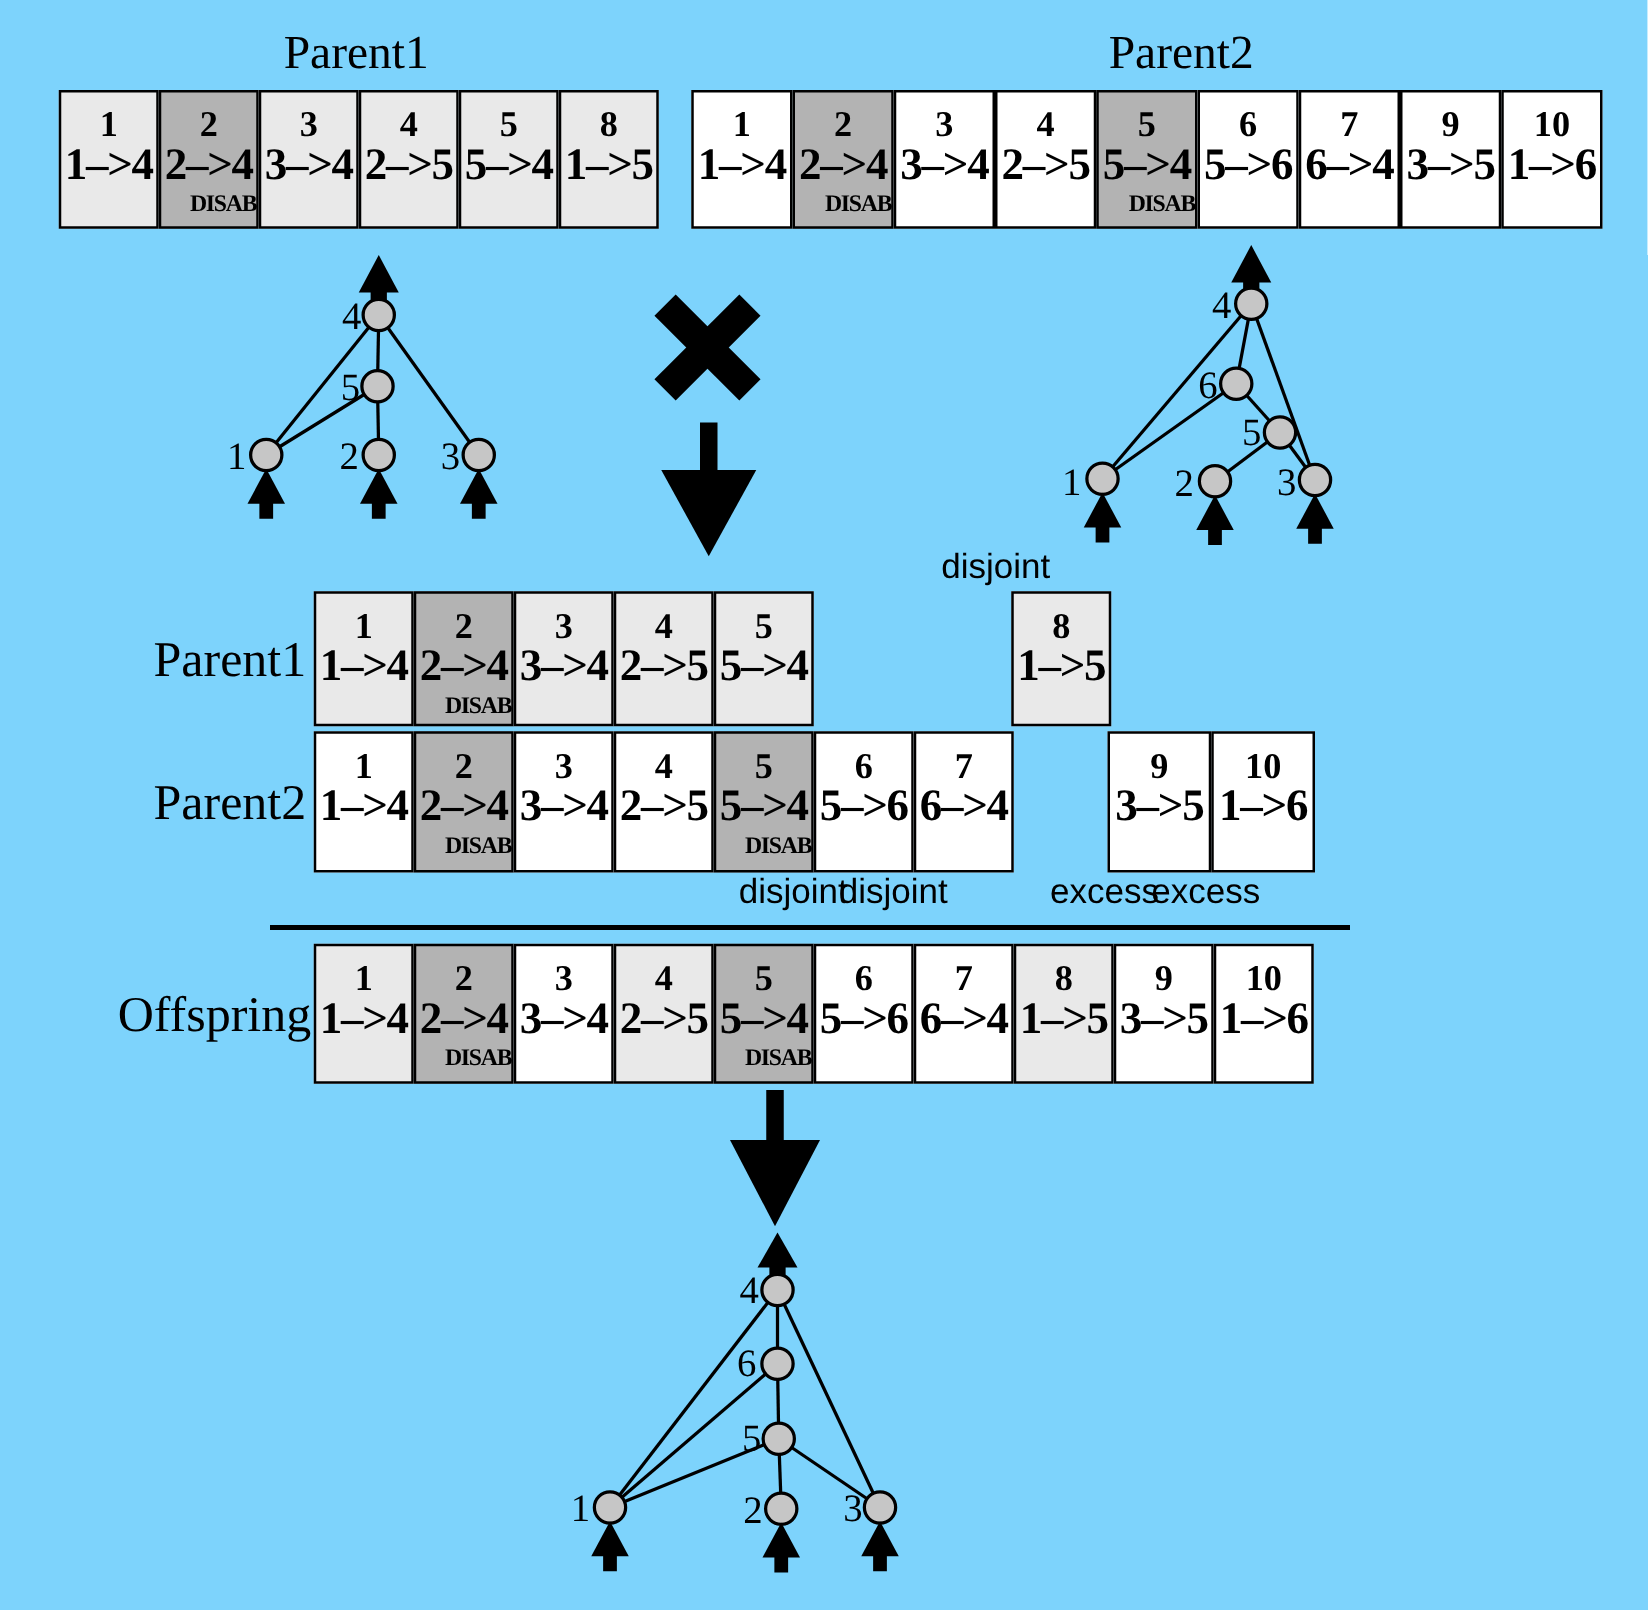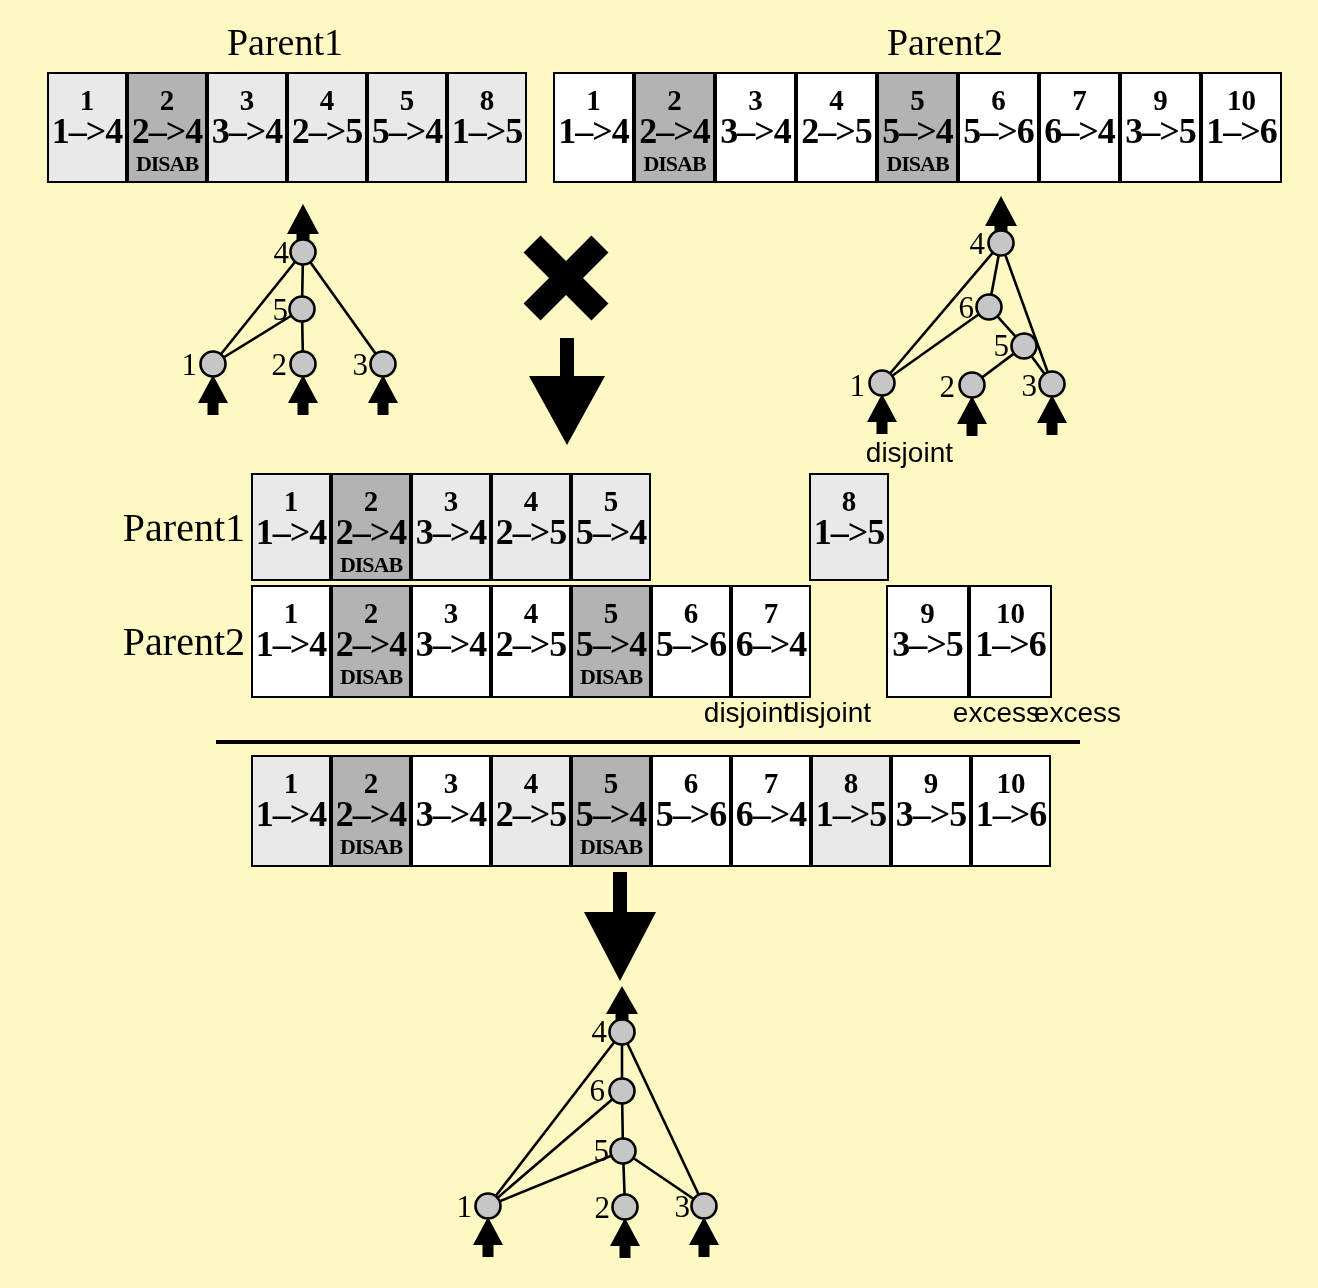--- a/index.html
+++ b/index.html
@@ -1,43 +1,43 @@
 <!DOCTYPE html>
 <html style="--light: #e9e9e9; --dark: #b3b3b3; --white: #ffffff; --node-fill: #c6c6c6; --ink: #000000;"><head>
 <meta charset="utf-8">
 <style>
   :root{
     --light:#e9e9e9; --dark:#b3b3b3; --white:#ffffff;
     --node-fill:#c6c6c6; --ink:#000000;
   }
   html,body{margin:0;padding:0;background:#ffffff;}
   #stage{
-    position:relative; width:1318px; height:1288px; background:#fef9c3;
+    position:relative; width:1318px; height:1288px; background:#7dd3fc;
     font-family:"Liberation Serif", serif; color:var(--ink); overflow:hidden;
   }
   .cell{
     position:absolute; box-sizing:border-box; border:2.5px solid var(--ink);
     text-align:center; padding-top:11px; line-height:31px;
     font-weight:bold; background:var(--white);
   }
   .shade-light{background:var(--light);}
   .shade-dark{background:var(--dark);}
   .shade-white{background:var(--white);}
   .gnum{font-size:29px;}
   .glink{font-size:36px; letter-spacing:-1px;}
-  .gtag{font-size:22px; letter-spacing:-1px; line-height:33px;}
+  .gtag{font-size:19px; letter-spacing:-1px; line-height:33px;text-align:right;}
   .title{
     position:absolute; text-align:center; font-size:38px; width:300px;
   }
   .rowlabel{
     position:absolute; display:flex; align-items:center; justify-content:flex-end;
     font-size:40px;
   }
   .annot{
-    position:absolute; width:200px; text-align:right;
+    position:absolute; width:200px; text-align:left;
     font-family:"Liberation Sans", sans-serif; font-size:28px;
   }
   .separator{
     position:absolute; left:216px; top:740px; width:864px; height:4px;
     background:var(--ink);
   }
   svg.overlay{position:absolute; left:0; top:0;}
   .edge{stroke:var(--ink); stroke-width:2.6px; fill:none;}
   .nodec{fill:var(--node-fill); stroke:var(--ink); stroke-width:2.6px;}
   .nlabel{font-family:"Liberation Serif", serif; font-size:31px; fill:var(--ink); text-anchor:end;}
@@ -46,20 +46,21 @@
 </head>
 <body>
 
 <div id="stage">
 
   <div class="title" style="left:135px; top:20px;">Parent1</div>
   <div class="title" style="left:795px; top:20px;">Parent2</div>
 
   <div class="rowlabel" style="left:55px; top:473px; width:190px; height:108px;">Parent1</div>
   <div class="rowlabel" style="left:55px; top:584px; width:190px; height:114px;">Parent2</div>
+  <div class="rowlabel" style="left:55px; top:755px; width:194px; height:112px;">Offspring</div>
 
   <div class="annot" style="left:753px; top:437px;">disjoint</div>
   <div class="annot" style="left:591px; top:697px;">disjoint</div>
   <div class="annot" style="left:671px; top:697px;">disjoint</div>
   <div class="annot" style="left:840px; top:697px;">excess</div>
   <div class="annot" style="left:921px; top:697px;">excess</div>
 
   <div class="separator"></div>
 
   <svg class="overlay" width="1318" height="1288" viewBox="0 0 1318 1288">

